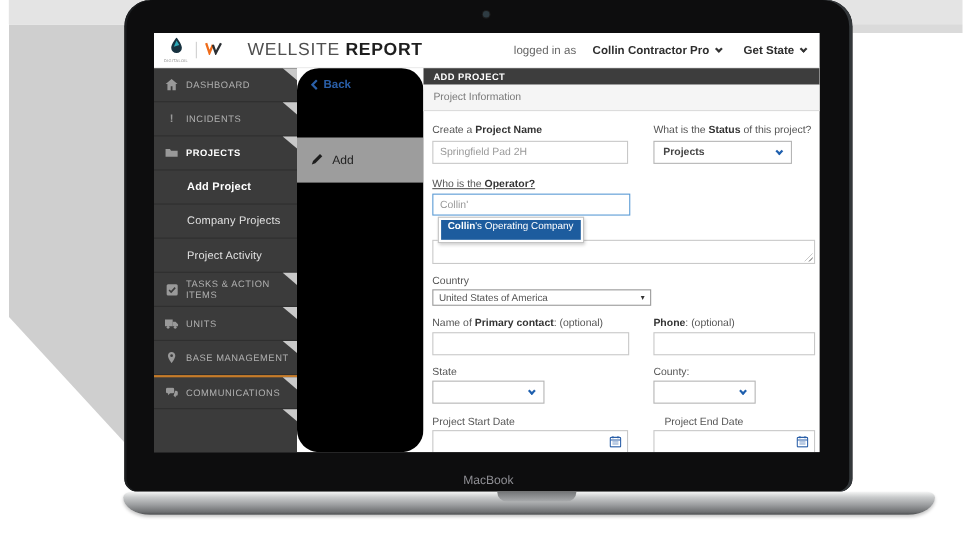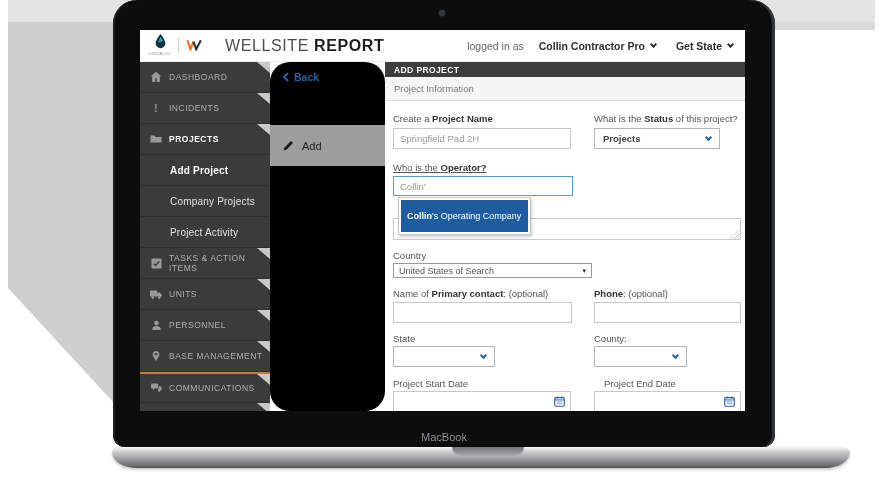--- a/index.html
+++ b/index.html
@@ -91,22 +91,22 @@
                    padding:0 5px; font-size:9px; color:#555; cursor:pointer; }
   .native-select .arrow { margin-left:auto; font-size:7px; color:#333; }
   .datebox { border:1px solid #c8c8c8; background:#fff; height:21px; display:flex; align-items:center;
              padding:0 5px; }
   .datebox svg { margin-left:auto; display:block; }
   .txtarea { border:1px solid #c9c9c9; background:#fff; }
   .grip { position:absolute; right:1px; bottom:1px; width:8px; height:8px;
           background:repeating-linear-gradient(135deg, transparent 0 2px, #a9a9a9 2px 3px);
           clip-path:polygon(100% 0, 100% 100%, 0 100%); }
   .ac-box { background:#fff; border:1px solid #c4c4c4; box-shadow:1px 2px 3px rgba(0,0,0,.2); z-index:5; padding:2px; }
-  .ac-item { height:18px; background:#1d5c9e; color:#fff; font-size:9px; display:flex; align-items:center;
-             padding:16px 6px; cursor:pointer; white-space:nowrap; }
+  .ac-item { height:18px; background:#1d5c9e; color:#fff; font-size:9px; display:flex; align-items:flex-start;
+             padding:0 6px; cursor:pointer; white-space:nowrap; }
 </style>
 </head>
 <body>
 
 <div class="stage">
 
   <div class="abs shadow-top"></div>
   <div class="abs shadow-step"></div>
   <div class="abs shadow-left"></div>
 
@@ -197,30 +197,20 @@
               <path d="M7 4.5h2.6L12 7v1.5H7z" fill="#999"></path>
               <circle cx="2.8" cy="9.6" r="1.3" fill="#999"></circle>
               <circle cx="9.3" cy="9.6" r="1.3" fill="#999"></circle>
             </svg>
           </span>
         <span class="lbl">UNITS</span>
         <span class="tri"></span>
       </div>
       <div class="srow">
         <span class="ico">
-            <svg width="11" height="11" viewBox="0 0 12 12">
-              <circle cx="6" cy="3.4" r="2.5" fill="#999"></circle>
-              <path d="M1.2 11c0-2.9 2.2-4.4 4.8-4.4s4.8 1.5 4.8 4.4z" fill="#999"></path>
-            </svg>
-          </span>
-        <span class="lbl">PERSONNEL</span>
-        <span class="tri"></span>
-      </div>
-      <div class="srow">
-        <span class="ico">
             <svg width="10" height="12" viewBox="0 0 12 12">
               <path d="M6 0C3.8 0 2 1.8 2 4c0 3 4 8 4 8s4-5 4-8c0-2.2-1.8-4-4-4z" fill="#999"></path>
               <circle cx="6" cy="4" r="1.5" fill="#3b3b3b"></circle>
             </svg>
           </span>
         <span class="lbl">BASE MANAGEMENT</span>
         <span class="tri"></span>
       </div>
       <div class="srow accent-top">
         <span class="ico">
@@ -274,21 +264,21 @@
 
       <div class="abs ac-box" style="left:13px; top:135px; width:133px;">
         <div class="ac-item">
             <b>Collin</b>
             <span>'s Operating Company</span>
           </div>
       </div>
 
       <div class="abs flabel" style="left:8px; top:188px;">Country</div>
       <div class="abs native-select" style="left:8px; top:201px; width:199px;">
-        <span>United States of Search</span>
+        <span>United States of America</span>
         <span class="arrow">▾</span>
       </div>
 
       <div class="abs flabel" style="left:8px; top:226px;"><span>Name of </span><b>Primary contact</b><span>: (optional)</span></div>
       <input class="abs tbox" style="left: 8px; top: 240px; width: 179px;" value="">
 
       <div class="abs flabel" style="left:209px; top:226px;"><b>Phone</b><span>: (optional)</span></div>
       <input class="abs tbox" style="left: 209px; top: 240px; width: 147px;" value="">
 
       <div class="abs flabel" style="left:8px; top:271px;">State</div>

